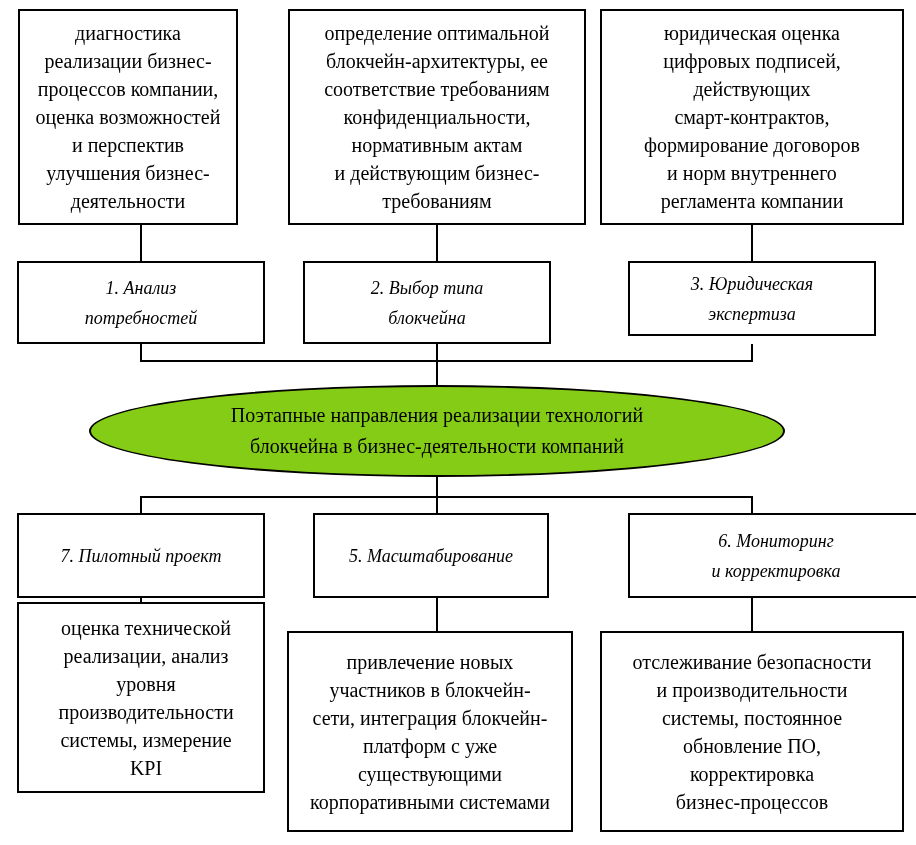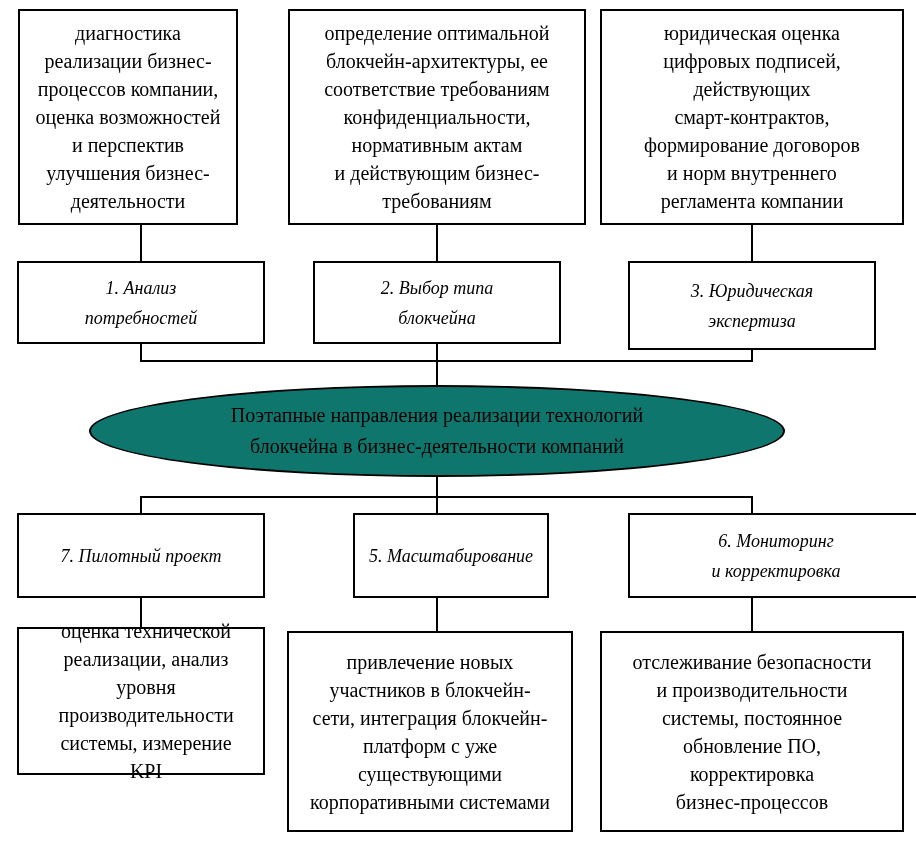--- a/index.html
+++ b/index.html
@@ -10,46 +10,46 @@
   }
   .box {
     position:absolute; border:2px solid var(--ink,#000); background:#ffffff;
     display:flex; align-items:center; justify-content:center;
     text-align:center; box-sizing:border-box;
   }
   .box span, .ellipse span { white-space:pre-line; display:block; }
   .desc { font-size:20px; line-height:28px; }
   .stage { font-size:18px; line-height:30px; font-style:italic; }
   .ellipse {
-    position:absolute; border:2px solid var(--ink,#000); background:#0f766e;
+    position:absolute; border:2px solid var(--ink,#000); background:#84cc16;
     border-radius:50%; display:flex; align-items:center; justify-content:center;
     text-align:center; box-sizing:border-box;
     font-size:20px; line-height:31px;font-family:Liberation Serif, serif;
   }
   .vline, .hline { position:absolute; background:var(--ink,#000); }
   .vline { width:2px; }
   .hline { height:2px; }
 
   
   
   .b-top-1 { left:18px;  top:9px; width:220px; height:216px; }
   .b-top-2 { left:288px; top:9px; width:298px; height:216px; }
   .b-top-3 { left:600px; top:9px; width:304px; height:216px; }
   
   .b-st-1 { left:17px;  top:261px; width:248px; height:83px; }
-  .b-st-2 { left:313px; top:261px; width:248px; height:83px; }
-  .b-st-3 { left:628px; top:261px; width:248px; height:89px; }
+  .b-st-2 { left:303px; top:261px; width:248px; height:83px; }
+  .b-st-3 { left:628px; top:261px; width:248px; height:75px; }
   
   .e-main { left:89px; top:385px; width:696px; height:92px; }
   
   .b-st-4 { left:17px;  top:513px; width:248px; height:85px; }
-  .b-st-5 { left:313px; top:513px; width:196px; height:85px;margin-left:40px; }
+  .b-st-5 { left:313px; top:513px; width:236px; height:85px; }
   .b-st-6 { left:628px; top:513px; width:296px; height:85px; }
   
-  .b-bot-1 { left:17px;  top:627px; width:248px; height:148px;padding-left:10px; }
+  .b-bot-1 { left:17px;  top:602px; width:248px; height:191px;padding-left:10px; }
   .b-bot-2 { left:287px; top:631px; width:286px; height:201px; }
   .b-bot-3 { left:600px; top:631px; width:304px; height:201px; }
 
   
   .v-a1 { left:140px; top:225px; height:36px; }
   .v-a2 { left:436px; top:225px; height:36px; }
   .v-a3 { left:751px; top:225px; height:36px; }
   .v-b1 { left:140px; top:344px; height:18px; }
   .v-b2 { left:436px; top:344px; height:46px; }
   .v-b3 { left:751px; top:344px; height:18px; }

